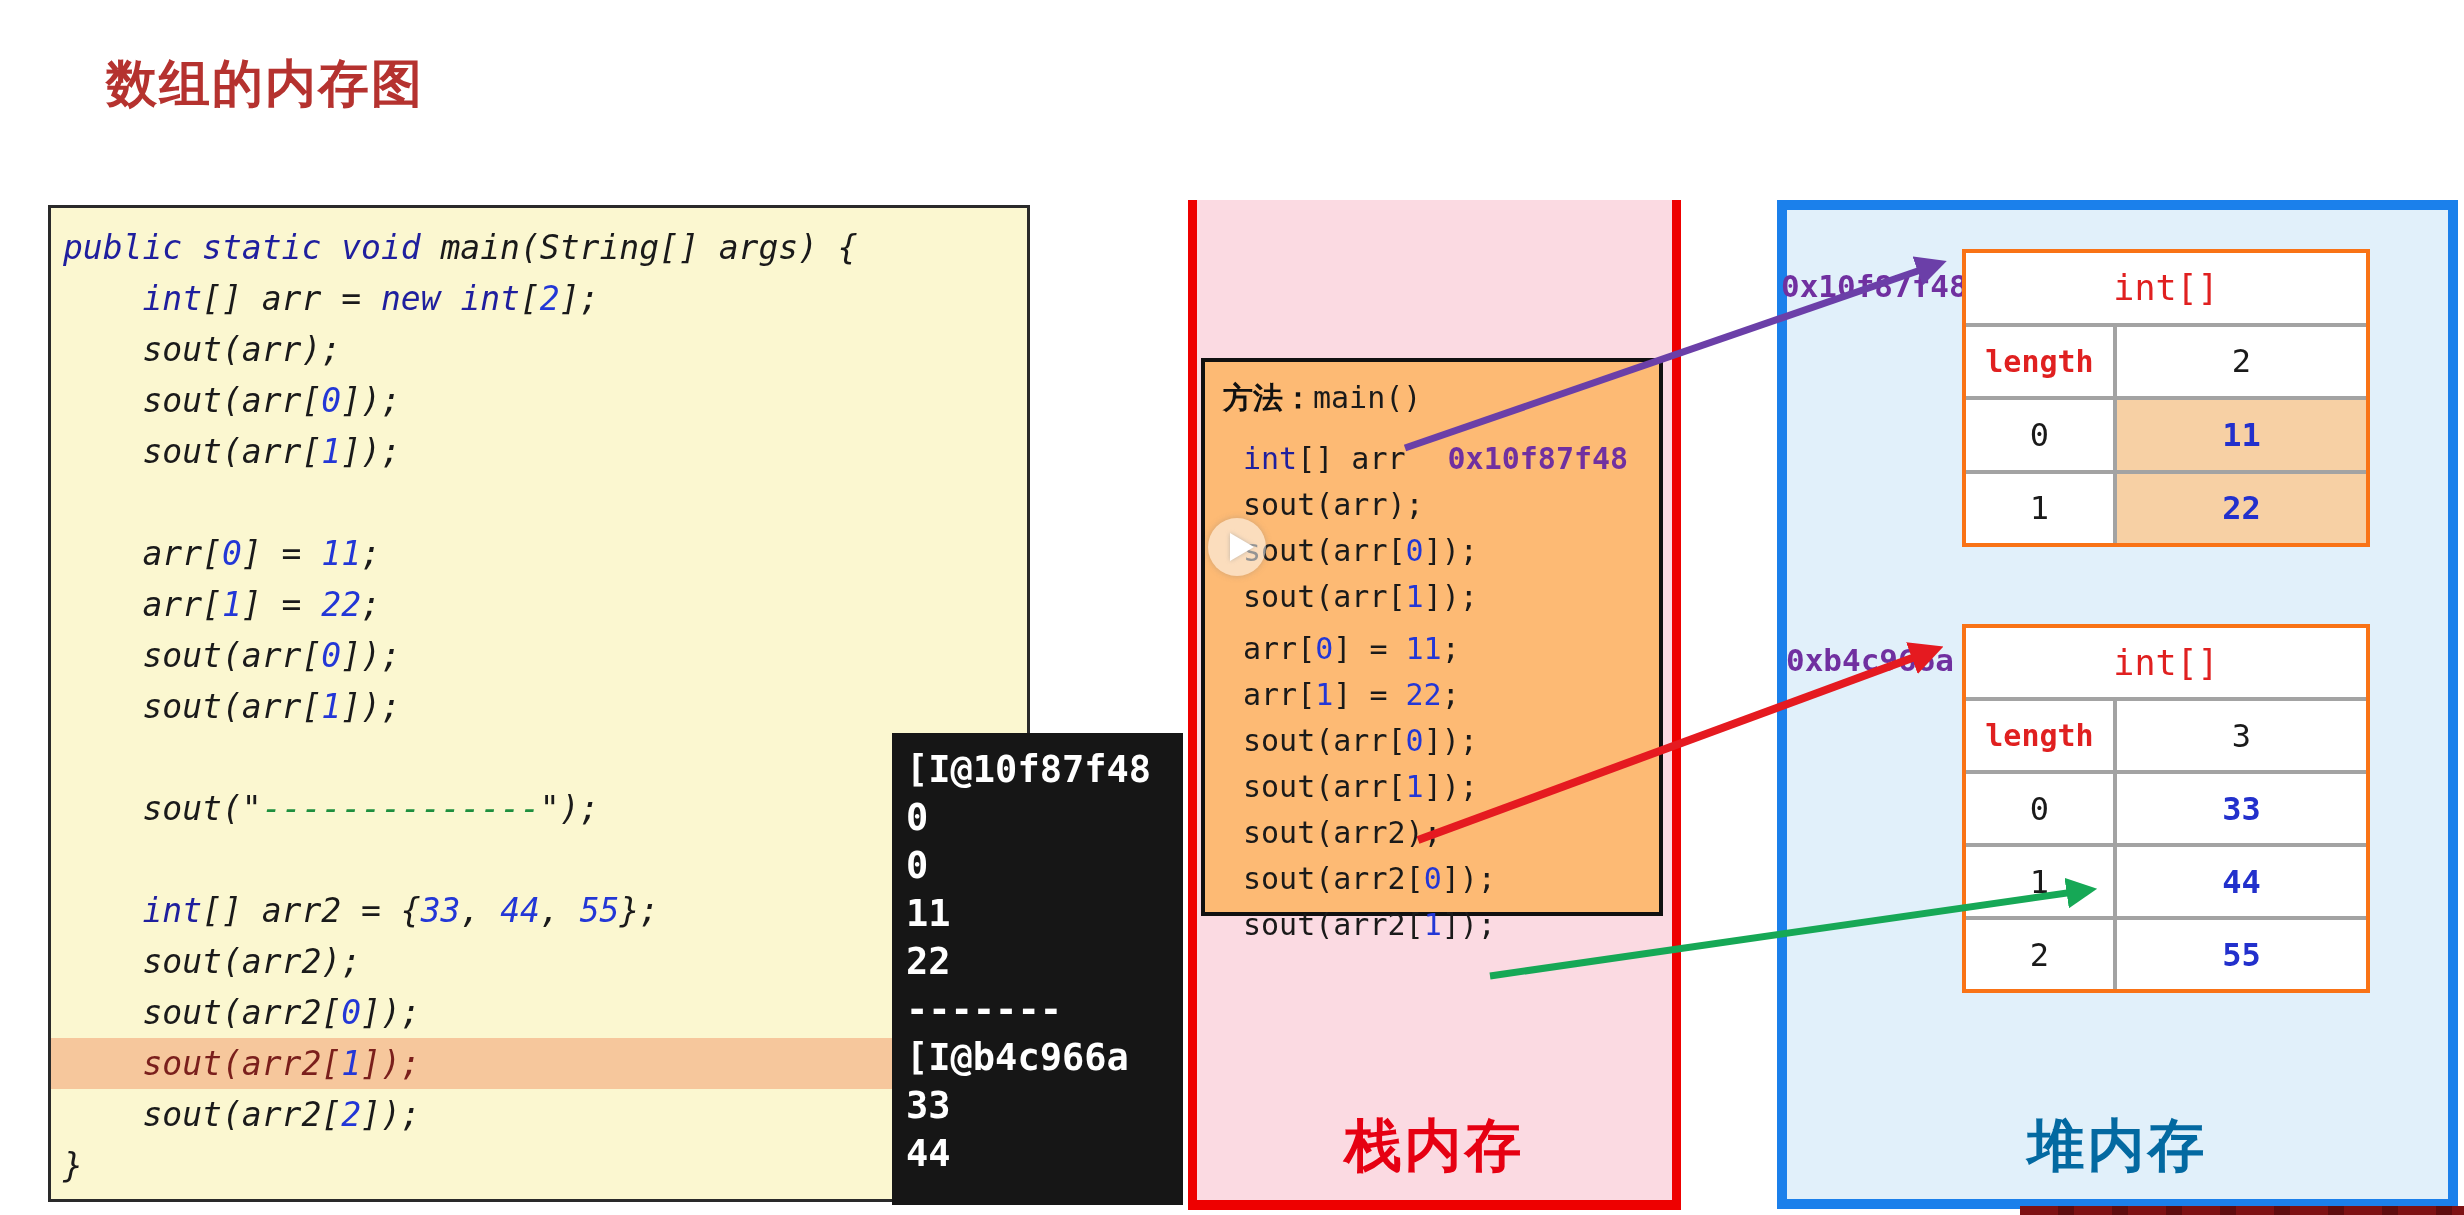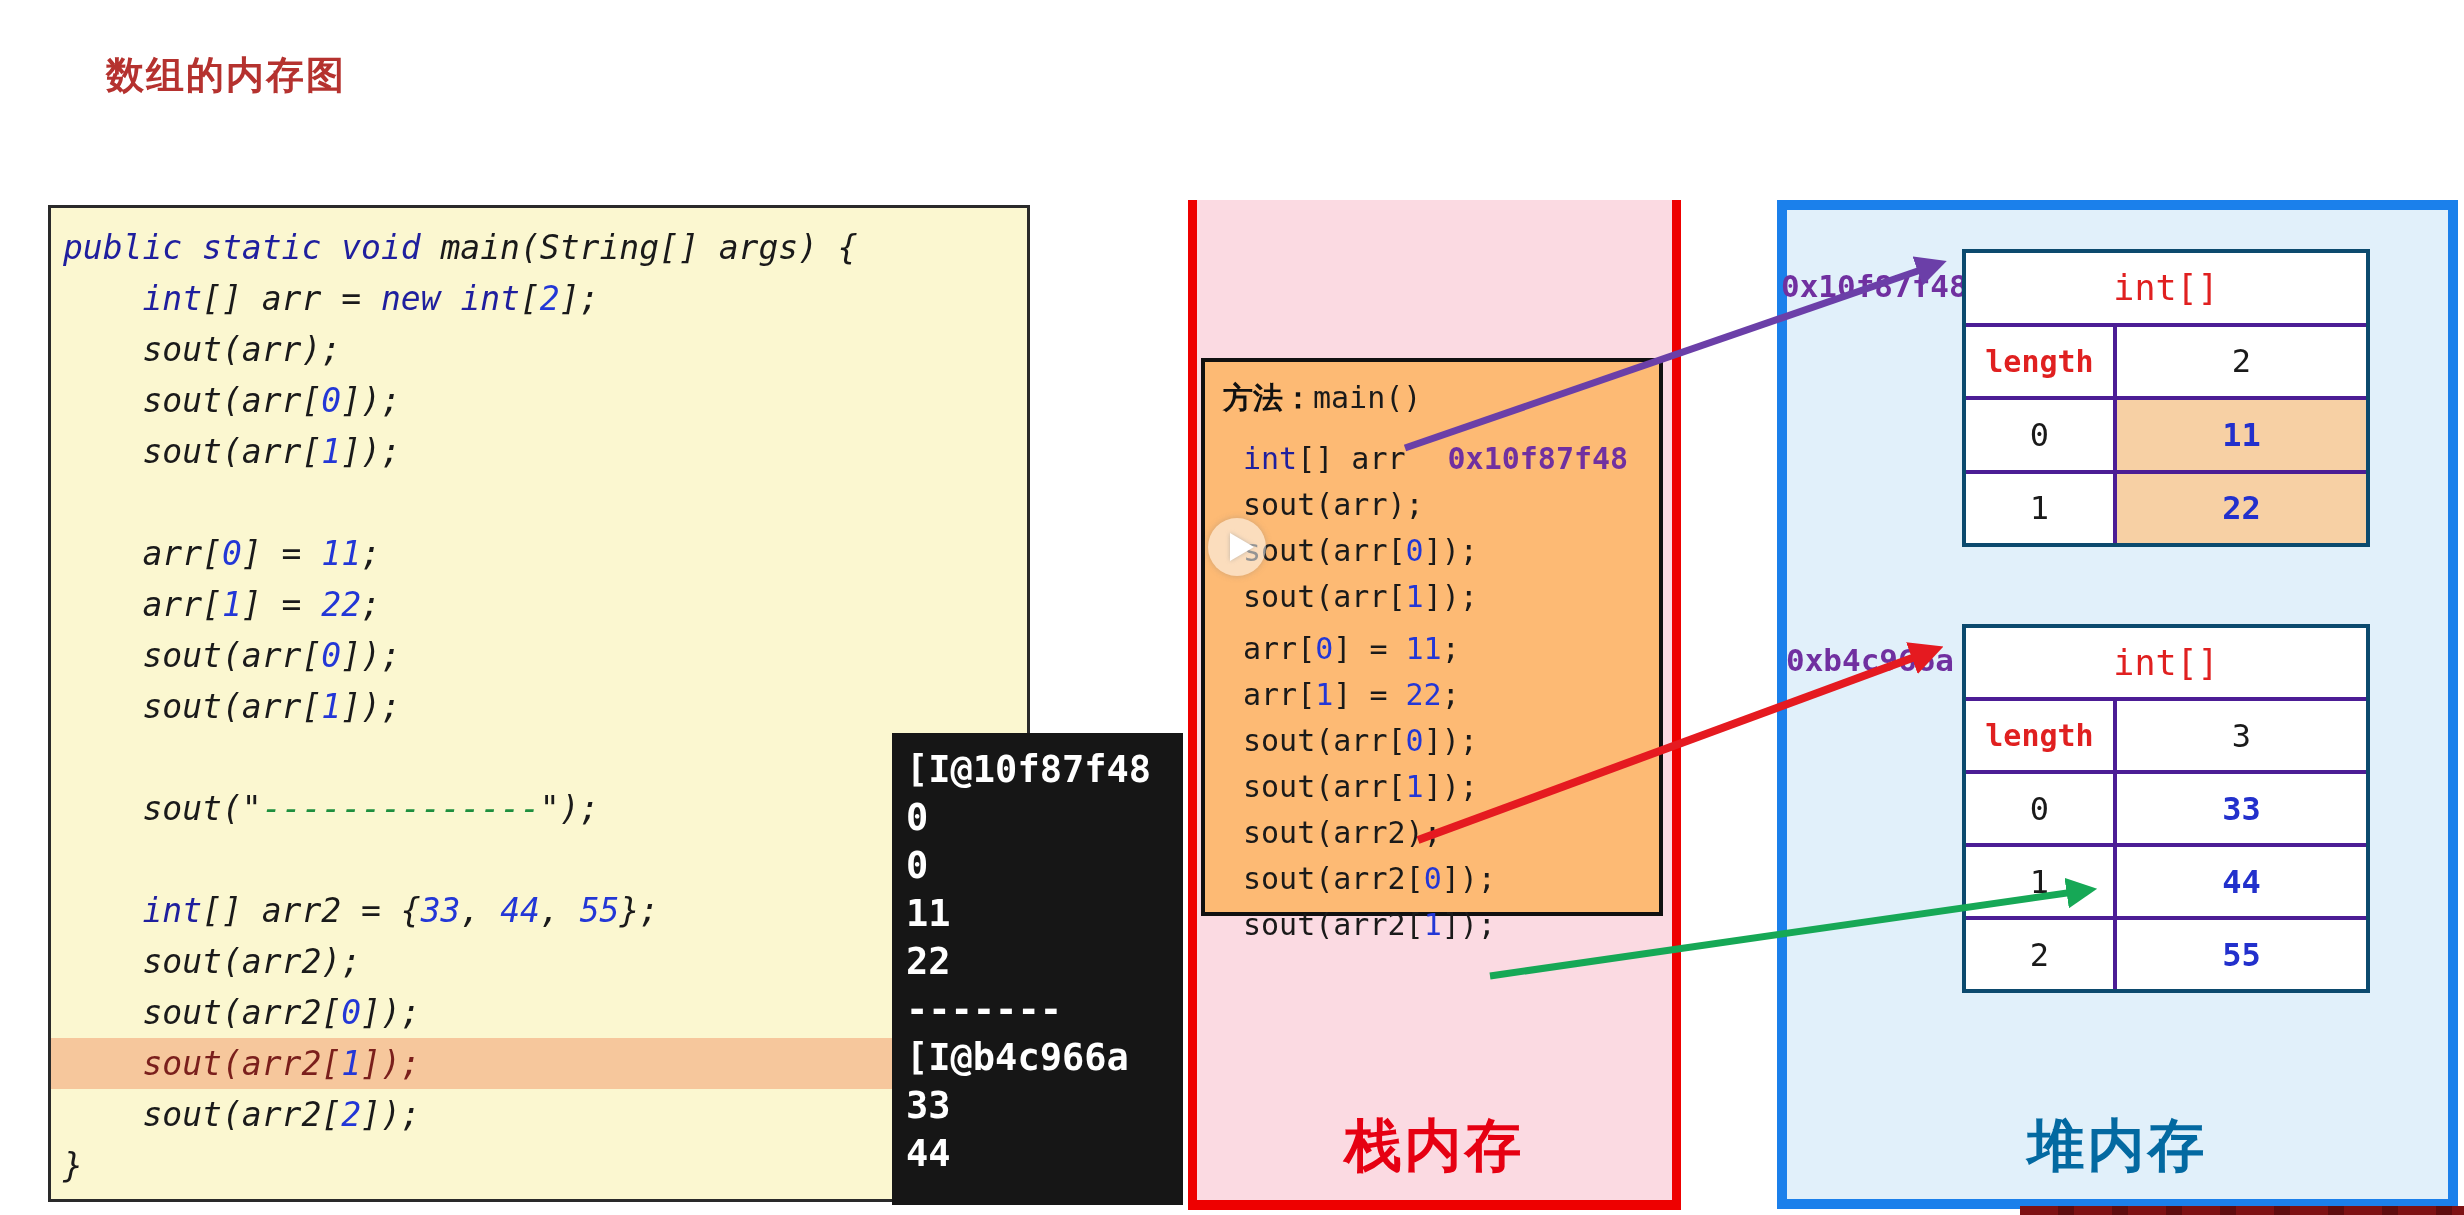--- a/index.html
+++ b/index.html
@@ -5,21 +5,21 @@
   html,body{margin:0;padding:0;}
   body{
     width:2464px;height:1215px;position:relative;overflow:hidden;
     background:#ffffff;font-family:"Liberation Sans",sans-serif;
   }
   .mono{font-family:"DejaVu Sans Mono","Liberation Mono",monospace;}
 
   
   .page-title{
     position:absolute;left:106px;top:50px;
-    font-size:38px;font-weight:bold;color:#B5322F;
+    font-size:51px;font-weight:bold;color:#B5322F;
     letter-spacing:2px;
   }
 
   
   .code-block{
     position:absolute;left:48px;top:205px;width:982px;height:997px;
     background:#FBF7D0;border:3px solid #2a2a2a;box-sizing:border-box;
     padding:14px 0 0 12px;
     font-family:"DejaVu Sans Mono","Liberation Mono",monospace;
     font-size:33px;color:#1a1a1a;font-style:italic;
@@ -75,21 +75,21 @@
   .heap-box{
     position:absolute;left:1777px;top:200px;width:681px;height:1009px;
     box-sizing:border-box;background:#E1F0FA;border:10px solid #1B80EB;
   }
   .heap-label{
     position:absolute;left:1777px;top:1108px;width:681px;text-align:center;
     font-size:57px;font-weight:bold;color:#0369a1;z-index:2;letter-spacing:3px;
   }
   .mem-table{
     position:absolute;display:grid;grid-template-columns:147px 1fr;
-    background:#4c1d95;gap:4px;border:4px solid #0c4a6e;box-sizing:border-box;
+    background:#a3a3a3;gap:4px;border:4px solid #f97316;box-sizing:border-box;
     z-index:2;
   }
   .t1{left:1962px;top:249px;width:408px;height:298px;
       grid-template-rows:repeat(4,1fr);}
   .t2{left:1962px;top:624px;width:408px;height:369px;
       grid-template-rows:repeat(5,1fr);}
   .cell{
     background:#fff;display:flex;align-items:center;justify-content:center;
     font-family:"DejaVu Sans Mono","Liberation Mono",monospace;
     font-size:32px;color:#1a1a1a;

